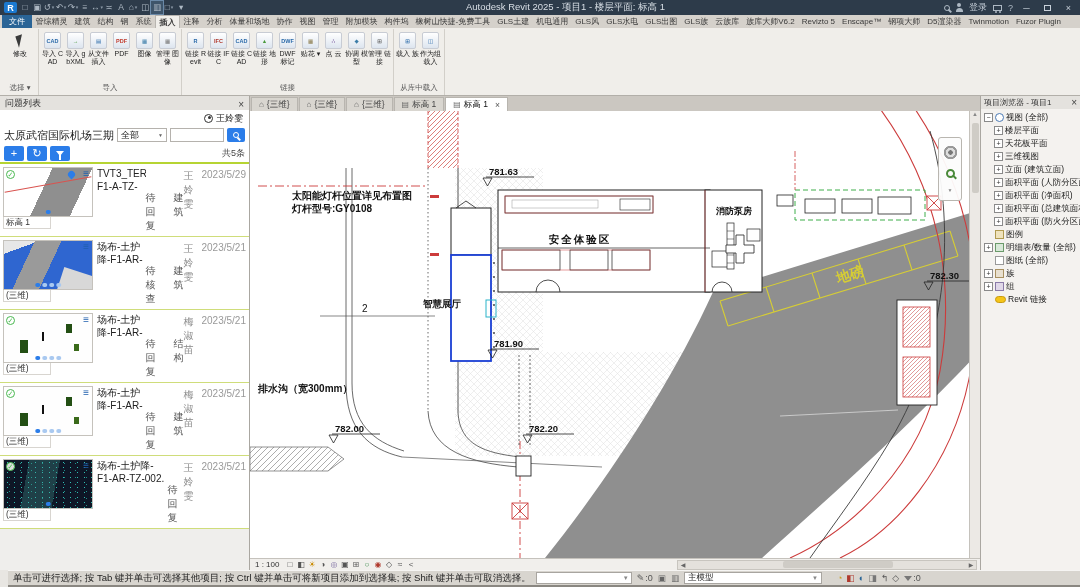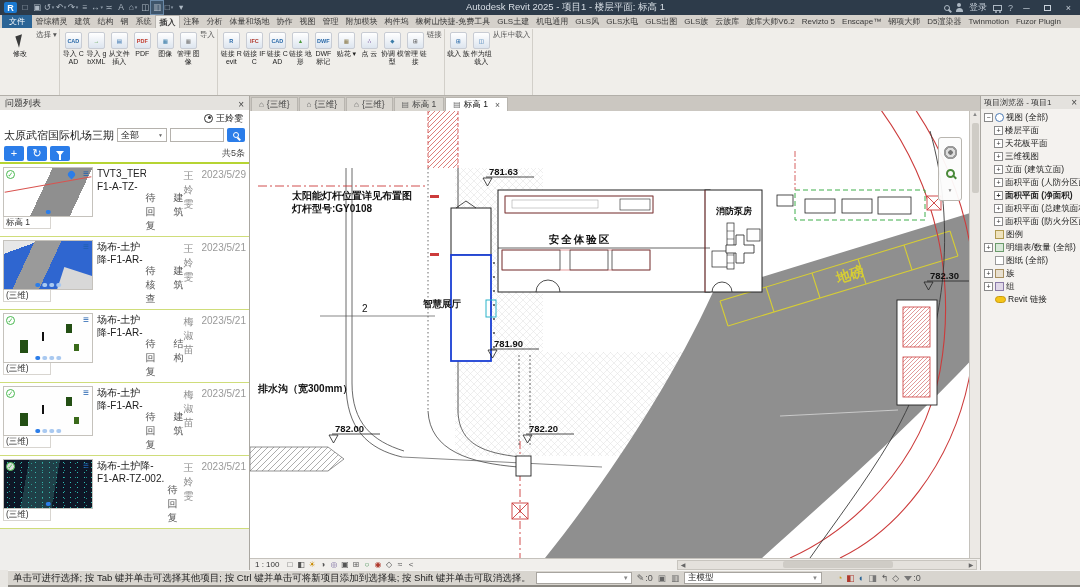--- a/index.html
+++ b/index.html
@@ -25,21 +25,21 @@
 .win-btn{width:15px;height:13px;display:inline-flex;align-items:center;justify-content:center;color:#c9d1da;font-size:9px}
 .win-min{letter-spacing:0}
 .win-restore{width:7px;height:6px;border:1px solid #c9d1da;display:inline-block}
 
 .tabrow{position:absolute;left:0;top:15px;width:1080px;height:13px;background:#d5d1cb;display:flex;align-items:stretch;padding-left:2px;white-space:nowrap;overflow:hidden}
 .file-tab{background:#2a6496;color:#fff;padding:0 7px;display:flex;align-items:center;font-size:8px;flex:none}
 .rtab{padding:0 3.5px;display:flex;align-items:center;font-size:8px;color:#3a3a3a;flex:none}
 .rtab-active{background:#f0eeea;border:1px solid #b8b5b0;border-bottom:none;font-weight:bold}
 
 .ribbon{position:absolute;left:0;top:28px;width:1080px;height:68px;background:#f0eeea;border-bottom:1px solid #b2afa9;display:flex;padding:1px 0 0 2px}
-.rpanel{display:flex;border-right:1px solid #d2cfc9;padding:1px 2px 0}
+.rpanel{display:flex;flex-direction:column;border-right:1px solid #d2cfc9;padding:1px 2px 0}
 .rbtn-row{flex:1;display:flex;align-items:flex-start}
 .rbtn{width:23px;display:flex;flex-direction:column;align-items:center;padding-top:2px;overflow:hidden}
 .rbtn-big{width:32px}
 .rbtn-ic{width:17px;height:17px;border:1px solid #c8ccd4;background:linear-gradient(#ffffff,#dde5ef);display:flex;align-items:center;justify-content:center;font-size:5.5px;font-weight:bold;border-radius:2px;flex:none}
 .rbtn-ic.cursor{border:none;background:none}
 .rbtn-ic.cursor::before{content:"";width:0;height:0;border-left:7px solid #3a3a3a;border-bottom:12px solid transparent;transform:rotate(-18deg)}
 .rbtn-lb{font-size:7px;line-height:1.12;text-align:center;color:#222;margin-top:1px;word-break:break-all}
 .rpanel-lb{height:12px;font-size:7.5px;color:#555;text-align:center;white-space:nowrap}
 
 .issues{position:absolute;left:0;top:96px;width:250px;height:474px;background:#efeeec;border-right:1px solid #aaa7a1;display:flex;flex-direction:column}
@@ -691,21 +691,21 @@
           <span class="tlabel">三维视图</span>
         </div>
         <div class="tnode" style="padding-left: 13px;">
           <span class="texp">+</span>
           <span class="tlabel">立面 (建筑立面)</span>
         </div>
         <div class="tnode" style="padding-left: 13px;">
           <span class="texp">+</span>
           <span class="tlabel">面积平面 (人防分区面积)</span>
         </div>
-        <div class="tnode" style="padding-left: 13px; font-weight: bold;">
+        <div class="tnode" style="padding-left: 13px;">
           <span class="texp">+</span>
           <span class="tlabel">面积平面 (净面积)</span>
         </div>
         <div class="tnode" style="padding-left: 13px;">
           <span class="texp">+</span>
           <span class="tlabel">面积平面 (总建筑面积)</span>
         </div>
         <div class="tnode" style="padding-left: 13px;">
           <span class="texp">+</span>
           <span class="tlabel">面积平面 (防火分区面积)</span>

